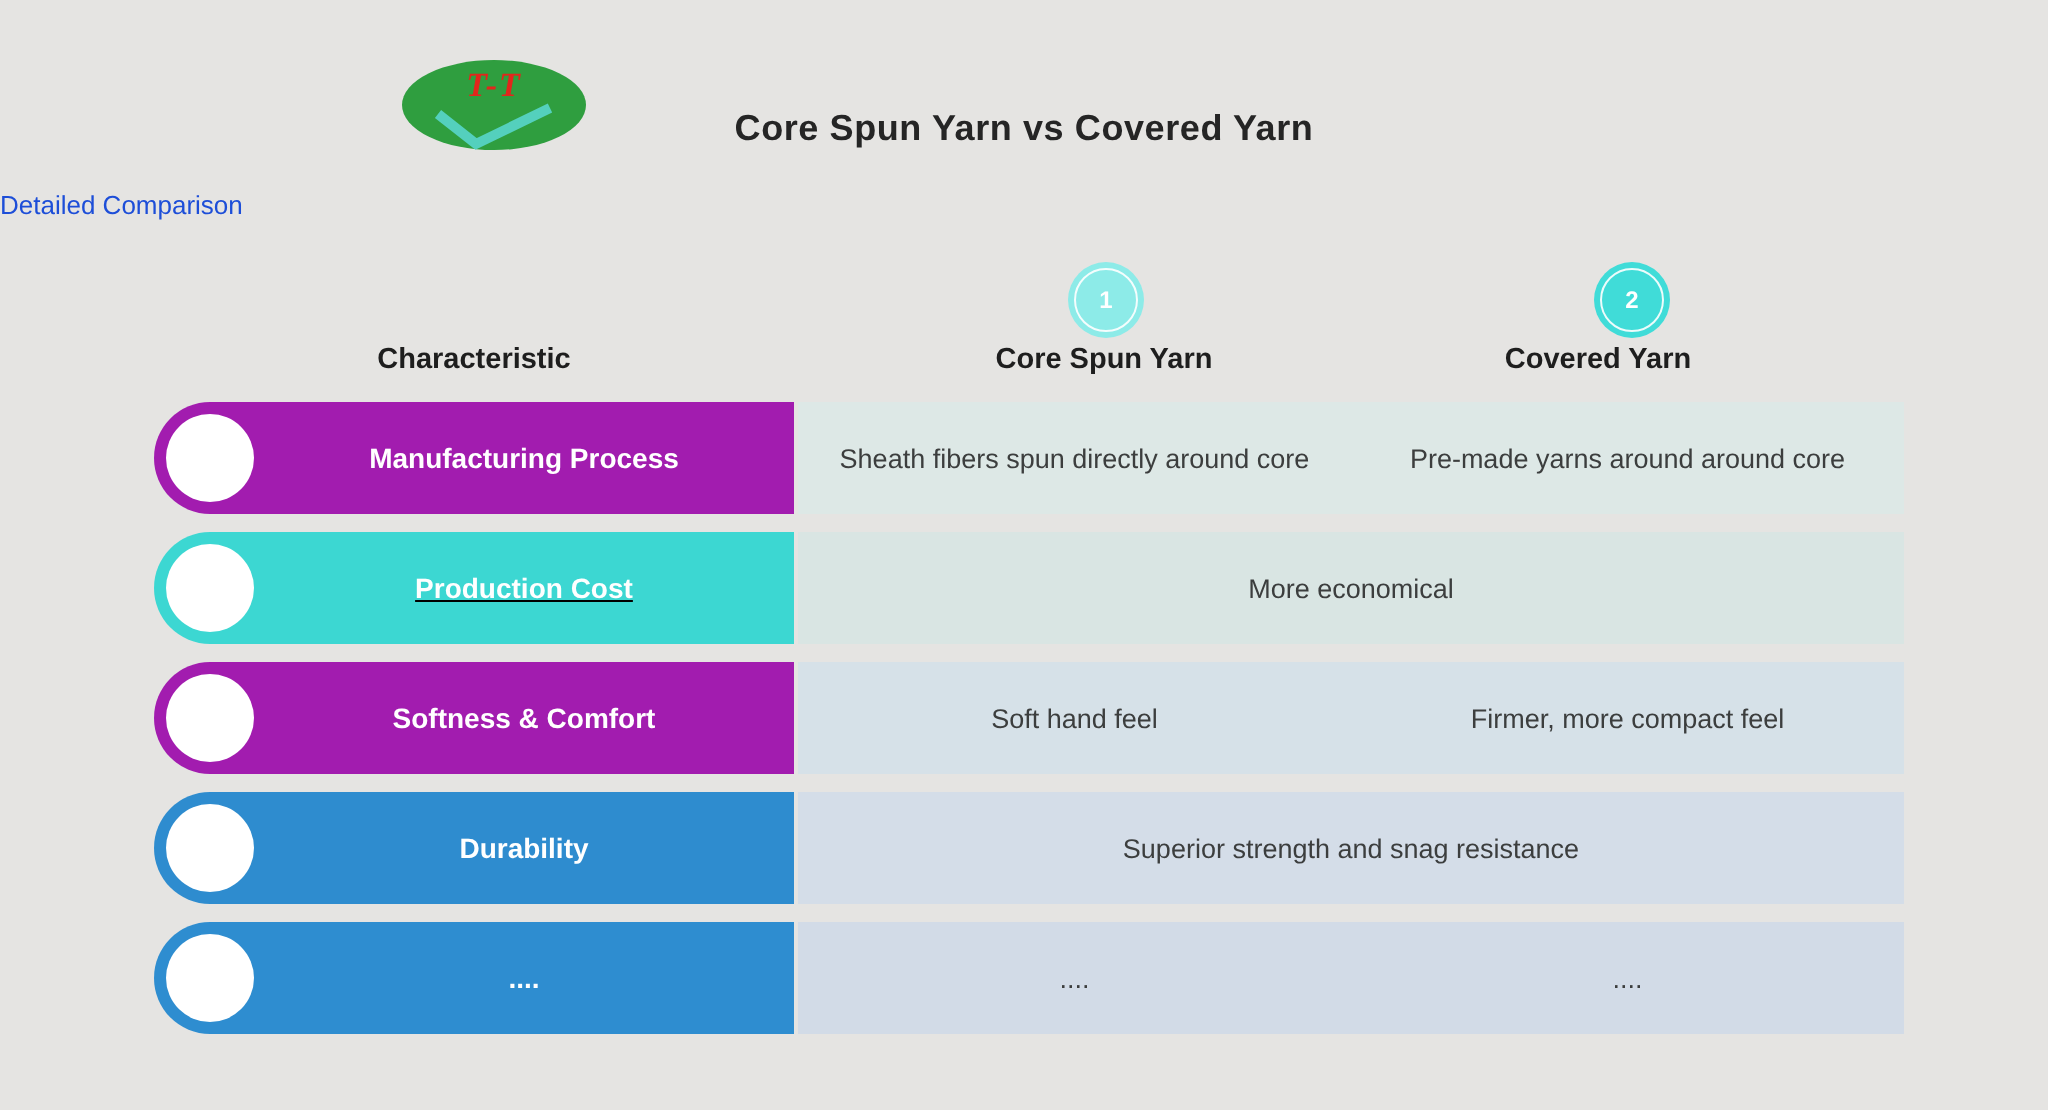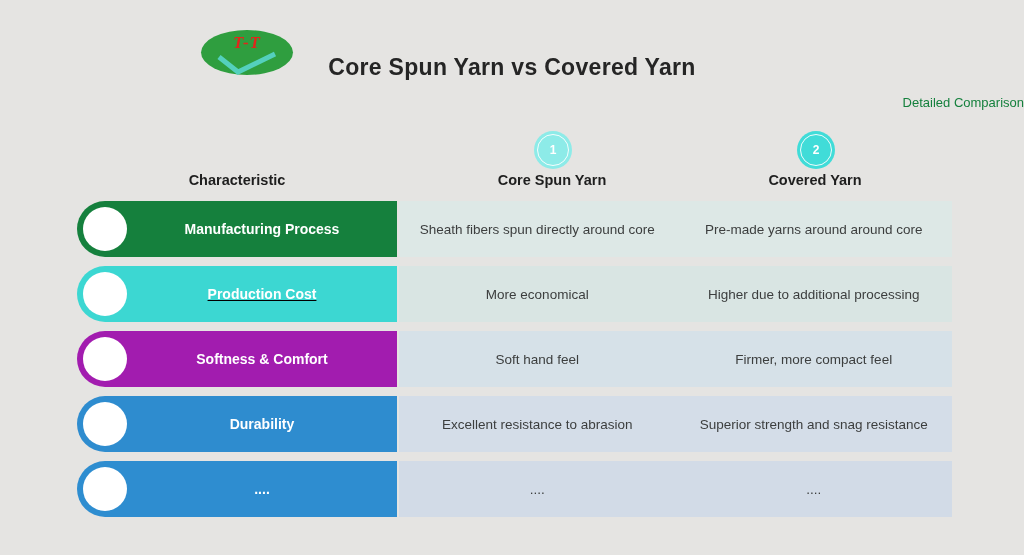--- a/index.html
+++ b/index.html
@@ -7,38 +7,38 @@
   .canvas { position:relative; width:1024px; height:555px; overflow:hidden; }
 
   
   .logo { position:absolute; left:201px; top:30px; width:92px; height:45px; border-radius:50%;font-style:italic; }
   .logo-text { text-align:center; font-family:"Liberation Serif", serif; font-weight:bold;
                font-size:17px; margin-top:3px; letter-spacing:1px; }
   .logo-check { position:absolute; left:14px; top:21px; width:64px; height:25px; overflow:visible; }
 
   
   .title { position:absolute; top:54px; left:0; width:100%; text-align:center;
-           font-size:23px; font-weight:800; color:#252525; letter-spacing:0.3px; }
-  .subtitle { position:absolute; top:95px; left:0; width:100%; text-align:right;
-              font-size:13px; color:#15803d; }
+           font-size:18px; font-weight:800; color:#252525; letter-spacing:0.3px; }
+  .subtitle { position:absolute; top:95px; left:0; width:100%; text-align:left;
+              font-size:13px; color:#1d4ed8; }
 
   
   .badge { position:absolute; top:131px; width:38px; height:38px; border-radius:50%; }
   .badge-1 { left:534px; }
   .badge-2 { left:797px; }
   .badge-ring { position:absolute; inset:3px; border:1.5px solid rgba(255,255,255,0.9);
                 border-radius:50%; display:flex; align-items:center; justify-content:center;
                 color:#fff; font-weight:bold; font-size:12px; }
 
   
   .col-header { position:absolute; top:172px; text-align:center; font-size:14.5px;
                 font-weight:bold; color:#1e1e1e; }
   .hd-char { left:77px;  width:320px; }
   .hd-core { left:402px; width:300px; }
-  .hd-cov  { left:665px; width:300px; }
+  .hd-cov  { left:649px; width:300px; }
 
   
   .table { position:absolute; top:201px; left:77px; display:flex; flex-direction:column; gap:9px; }
   .row { display:flex; height:56px; }
   .pill { width:320px; display:flex; align-items:center; border-radius:28px 0 0 28px; }
   .dot { width:44px; height:44px; margin-left:6px; border-radius:50%; background:#ffffff; flex:none; }
   .pill-label { flex:1; text-align:center; color:#ffffff; font-weight:bold; font-size:14px; }
   .cells { width:553px; margin-left:2px; display:flex; }
   .cell { flex:1; display:flex; align-items:center; justify-content:center; text-align:center;
           font-size:13.5px; color:#3c3e3e; padding:0 10px; }
@@ -69,59 +69,57 @@
     </div>
   </div>
 
   <div class="col-header hd-char">Characteristic</div>
   <div class="col-header hd-core">Core Spun Yarn</div>
   <div class="col-header hd-cov">Covered Yarn</div>
 
   <div class="table">
 
     <div class="row">
-      <div class="pill" style="background-color: #15803d;">
+      <div class="pill" style="background-color: #a21caf;">
         <div class="dot"></div>
         <div class="pill-label">Manufacturing Process</div>
       </div>
       <div class="cells" style="background-color: rgb(221, 232, 230);">
         <div class="cell">Sheath fibers spun directly around core</div>
         <div class="cell">Pre-made yarns around around core</div>
       </div>
     </div>
 
     <div class="row">
       <div class="pill" style="background-color: rgb(60, 215, 210); text-decoration: underline;">
         <div class="dot"></div>
         <div class="pill-label">Production Cost</div>
       </div>
-      <div class="cells" style="background-color: rgb(217, 229, 227);">
+      <div class="cells" style="background-color: rgb(217, 229, 227); flex-direction: column;">
         <div class="cell">More economical</div>
-        <div class="cell">Higher due to additional processing</div>
       </div>
     </div>
 
     <div class="row">
       <div class="pill" style="background-color: #a21caf; justify-content: flex-end;">
         <div class="dot"></div>
         <div class="pill-label">Softness &amp; Comfort</div>
       </div>
       <div class="cells" style="background-color: rgb(214, 225, 232);">
         <div class="cell">Soft hand feel</div>
         <div class="cell">Firmer, more compact feel</div>
       </div>
     </div>
 
     <div class="row">
       <div class="pill" style="background-color: rgb(46, 140, 207);">
         <div class="dot"></div>
         <div class="pill-label">Durability</div>
       </div>
       <div class="cells" style="background-color: rgb(212, 221, 232);">
-        <div class="cell">Excellent resistance to abrasion</div>
         <div class="cell">Superior strength and snag resistance</div>
       </div>
     </div>
 
     <div class="row">
       <div class="pill" style="background-color: rgb(46, 141, 208);">
         <div class="dot"></div>
         <div class="pill-label">....</div>
       </div>
       <div class="cells" style="background-color: rgb(210, 219, 231);">

